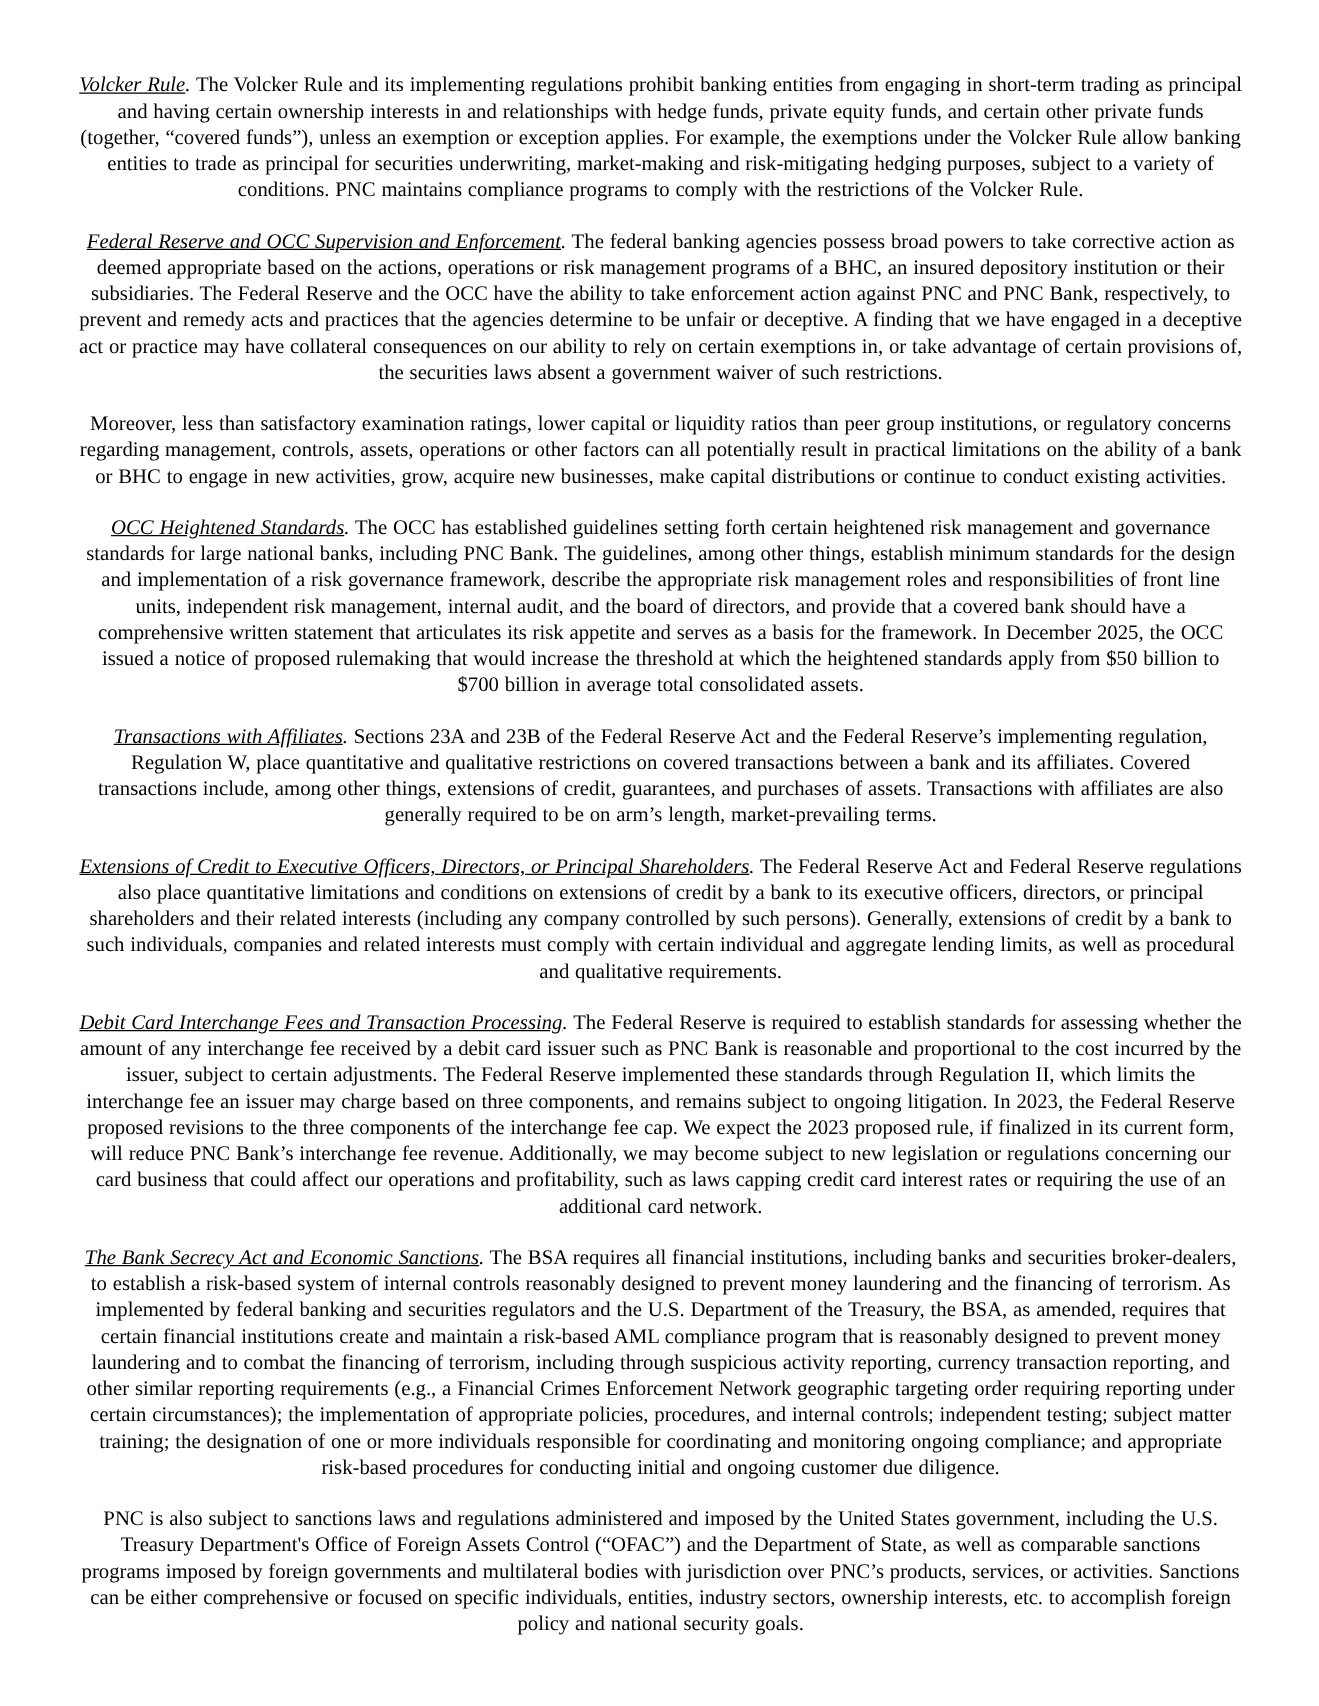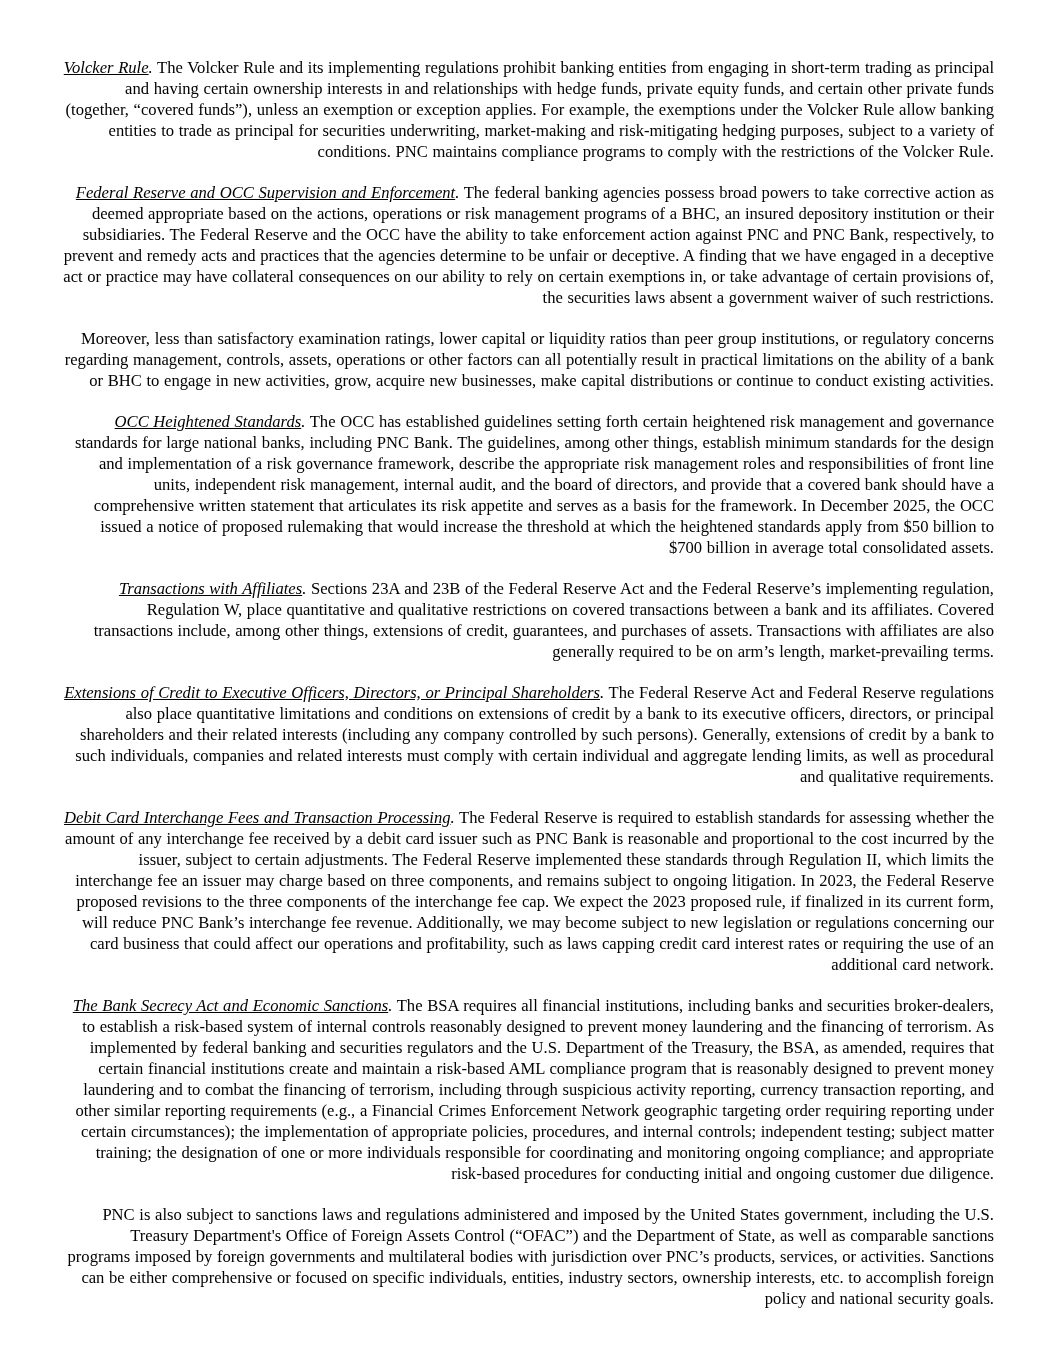--- a/index.html
+++ b/index.html
@@ -18,21 +18,21 @@
   .page-body {
     position: absolute;
     top: 57px;
     left: 63px;
     width: 931px;
   }
   p.para {
     margin: 0 0 20px 0;
     font-size: 16.6px;
     line-height: 21px;
-    text-align: right;
+    text-align: center;
     word-spacing: 0.5px;
   }
   .head-underline {
     font-style: italic;
     text-decoration: underline;
   }
   .head-dot {
     font-style: italic;
   }
   .page-footer {

